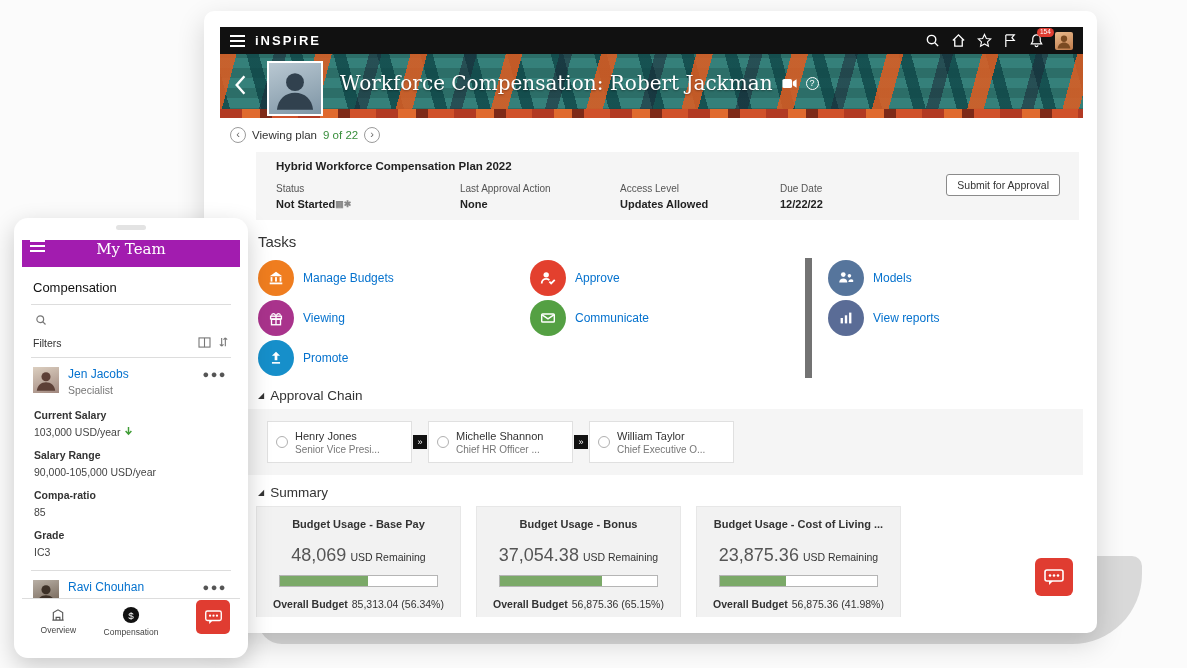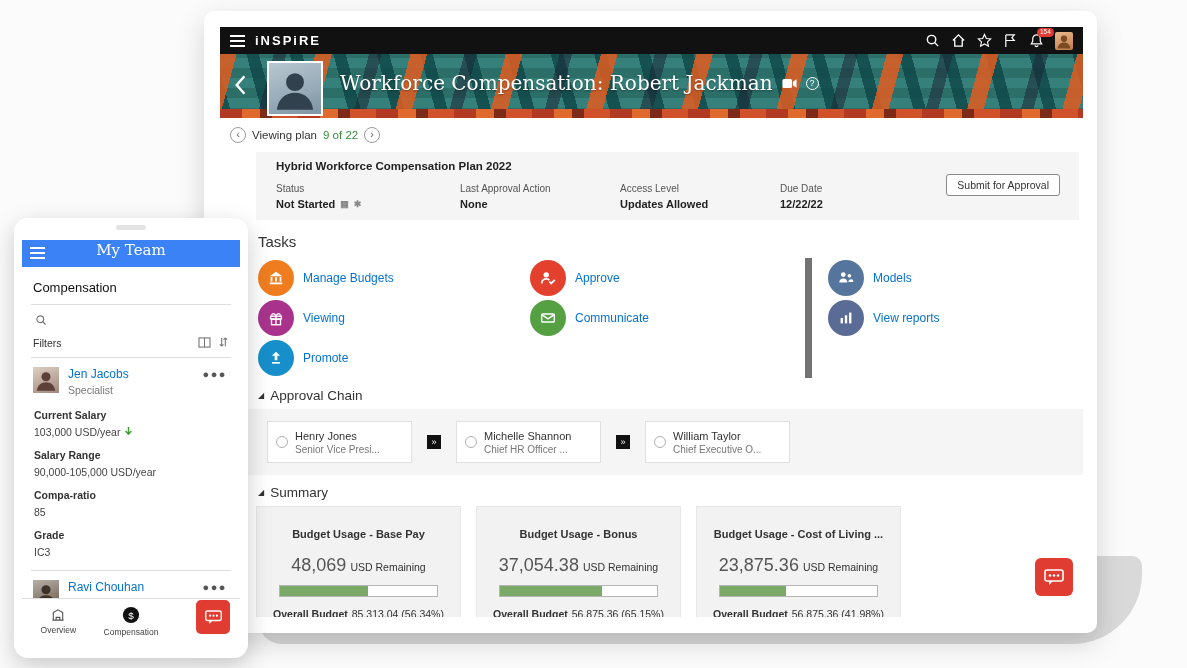--- a/index.html
+++ b/index.html
@@ -46,67 +46,67 @@
   .nav-circle { width:16px; height:16px; border:1px solid #9b9b9b; border-radius:50%; color:#666;
     font-size:11px; line-height:13px; text-align:center; cursor:pointer; background:#fff; }
   .green { color:#388e3c; }
 
   .plan-panel { margin:2px 20px 0 36px; width:823px; background:#f5f5f5; padding:8px 20px 10px; position:relative; }
   .plan-title { font-size:11.5px; font-weight:bold; color:#222; margin-bottom:11px; }
   .plan-fields { display:flex; }
   .pf { }
   .pf:nth-child(1){ width:184px; } .pf:nth-child(2){ width:160px; } .pf:nth-child(3){ width:160px; }
   .f-label { font-size:10px; color:#555; margin-bottom:4px; }
-  .f-value { font-size:11px; font-weight:bold; color:#222; display:flex; align-items:center; gap:5px; }
+  .f-value { font-size:11px; font-weight:bold; color:#222; display:flex; align-items:center; }
   .mini-ic { color:#888; font-size:9px; }
   .submit-btn { position:absolute; right:19px; top:22px; background:#fff; border:1px solid #8a8a8a;
     border-radius:3px; font-size:10.5px; color:#333; padding:4px 10px; cursor:pointer; font-family:inherit; }
 
   .section-h { font-size:15px; color:#333; font-weight:normal; margin:13px 0 8px 38px; }
   .section-h2 { font-size:13.5px; color:#333; font-weight:normal; margin:10px 0 6px 38px; display:flex; align-items:center; gap:6px; }
   .tri { color:#333; font-size:8px; }
 
   .tasks-grid { display:flex; margin-left:38px; }
   .t-col { display:flex; flex-direction:column; }
   .t-col1 { width:272px; } .t-col2 { width:275px; }
   .t-col3 { border-left:7px solid #737373; padding-left:16px; }
   .task { display:flex; align-items:center; gap:9px; height:40px; cursor:pointer; }
   .task-circle { width:36px; height:36px; border-radius:50%; display:flex; align-items:center; justify-content:center; flex:0 0 36px; }
   .task-label { font-size:12px; color:#0572ce; }
 
-  .approval-band { background:#f5f5f5; margin-top:5px; height:66px; display:flex; align-items:center; padding-left:47px; gap:15px; }
+  .approval-band { background:#f5f5f5; margin-top:5px; height:66px; display:flex; align-items:center; padding-left:47px; gap:1px; }
   .app-card { width:145px; height:42px; background:#fff; border:1px solid #e0e0e0;
     display:flex; align-items:center; gap:7px; padding:0 8px; cursor:pointer; }
   .radio { width:12px; height:12px; border:1.5px solid #b0b0b0; border-radius:50%; background:#fff; flex:0 0 12px; cursor:pointer; }
   .app-name { font-size:11px; color:#333; white-space:nowrap; }
   .app-title { font-size:10px; color:#777; white-space:nowrap; overflow:hidden; margin-top:2px; }
   .chain-arrow { width:14px; height:14px; background:#111; color:#fff; font-size:9px;
     display:flex; align-items:center; justify-content:center; flex:0 0 14px; }
 
   .summary-row { display:flex; gap:15px; margin:4px 0 0 36px; }
-  .sum-card { width:205px; height:115px; background:#f2f2f2; border:1px solid #e7e7e7; text-align:center; padding-top:21px; }
+  .sum-card { width:205px; height:115px; background:#f2f2f2; border:1px solid #e7e7e7; text-align:center; padding-top:11px; }
   .sum-title { font-size:11px; font-weight:bold; color:#333; margin-bottom:15px; }
   .sum-big { font-size:18px; color:#555; }
   .sum-big small { font-size:10.5px; font-weight:normal; color:#333; margin-left:4px; }
   .progress { margin:9px 22px 11px; height:12px; background:#fff; border:1px solid #b5b5b5; }
   .progress-fill { height:100%; }
   .sum-overall { font-size:10.5px; color:#333; }
   .sum-overall b { margin-right:4px; }
 
   .chat-btn { position:absolute; width:38px; height:38px; background:#e03c31; border:none;
     border-radius:6px; display:flex; align-items:center; justify-content:center; cursor:pointer; }
   .chat-desktop { left:815px; top:531px; }
 
   
   .phone { position:absolute; left:14px; top:218px; width:234px; height:440px; background:#fff;
     border-radius:14px; box-shadow:0 8px 24px rgba(0,0,0,.2); }
   .phone-notch { position:absolute; top:7px; left:50%; transform:translateX(-50%);
     width:30px; height:5px; background:#e3e3e3; border-radius:3px; }
   .phone-screen { position:absolute; left:8px; top:22px; width:218px; height:403px; background:#fff; overflow:hidden; }
-  .phone-header { height:27px; background:#3b82f6; display:flex; align-items:flex-end; padding:8px 8px; position:relative; }
+  .phone-header { height:27px; background:#a21caf; display:flex; align-items:flex-start; padding:0 8px; position:relative; }
   .phone-title { position:absolute; left:0; right:0; text-align:center; color:#fff;
     font-family:"DejaVu Serif", serif; font-size:15px; }
   .phone-body { padding:0 9px; }
   .p-section { font-size:13px; color:#111; margin:13px 0 9px 2px; }
   .pdivider { border-top:1px solid #ddd; }
   .p-search { margin:7px 0 6px 4px; }
   .filters-row { display:flex; align-items:center; font-size:10.5px; color:#333; margin:2px 2px 7px; }
   .filters-icons { margin-left:auto; display:flex; gap:7px; align-items:center; color:#777; }
   .person { display:flex; align-items:flex-start; gap:9px; padding:9px 2px 2px; position:relative; }
   .p-avatar { width:26px; height:26px; overflow:hidden; background:linear-gradient(160deg,#dccfc0,#a1887f); color:#5d4037; flex:0 0 26px; }

